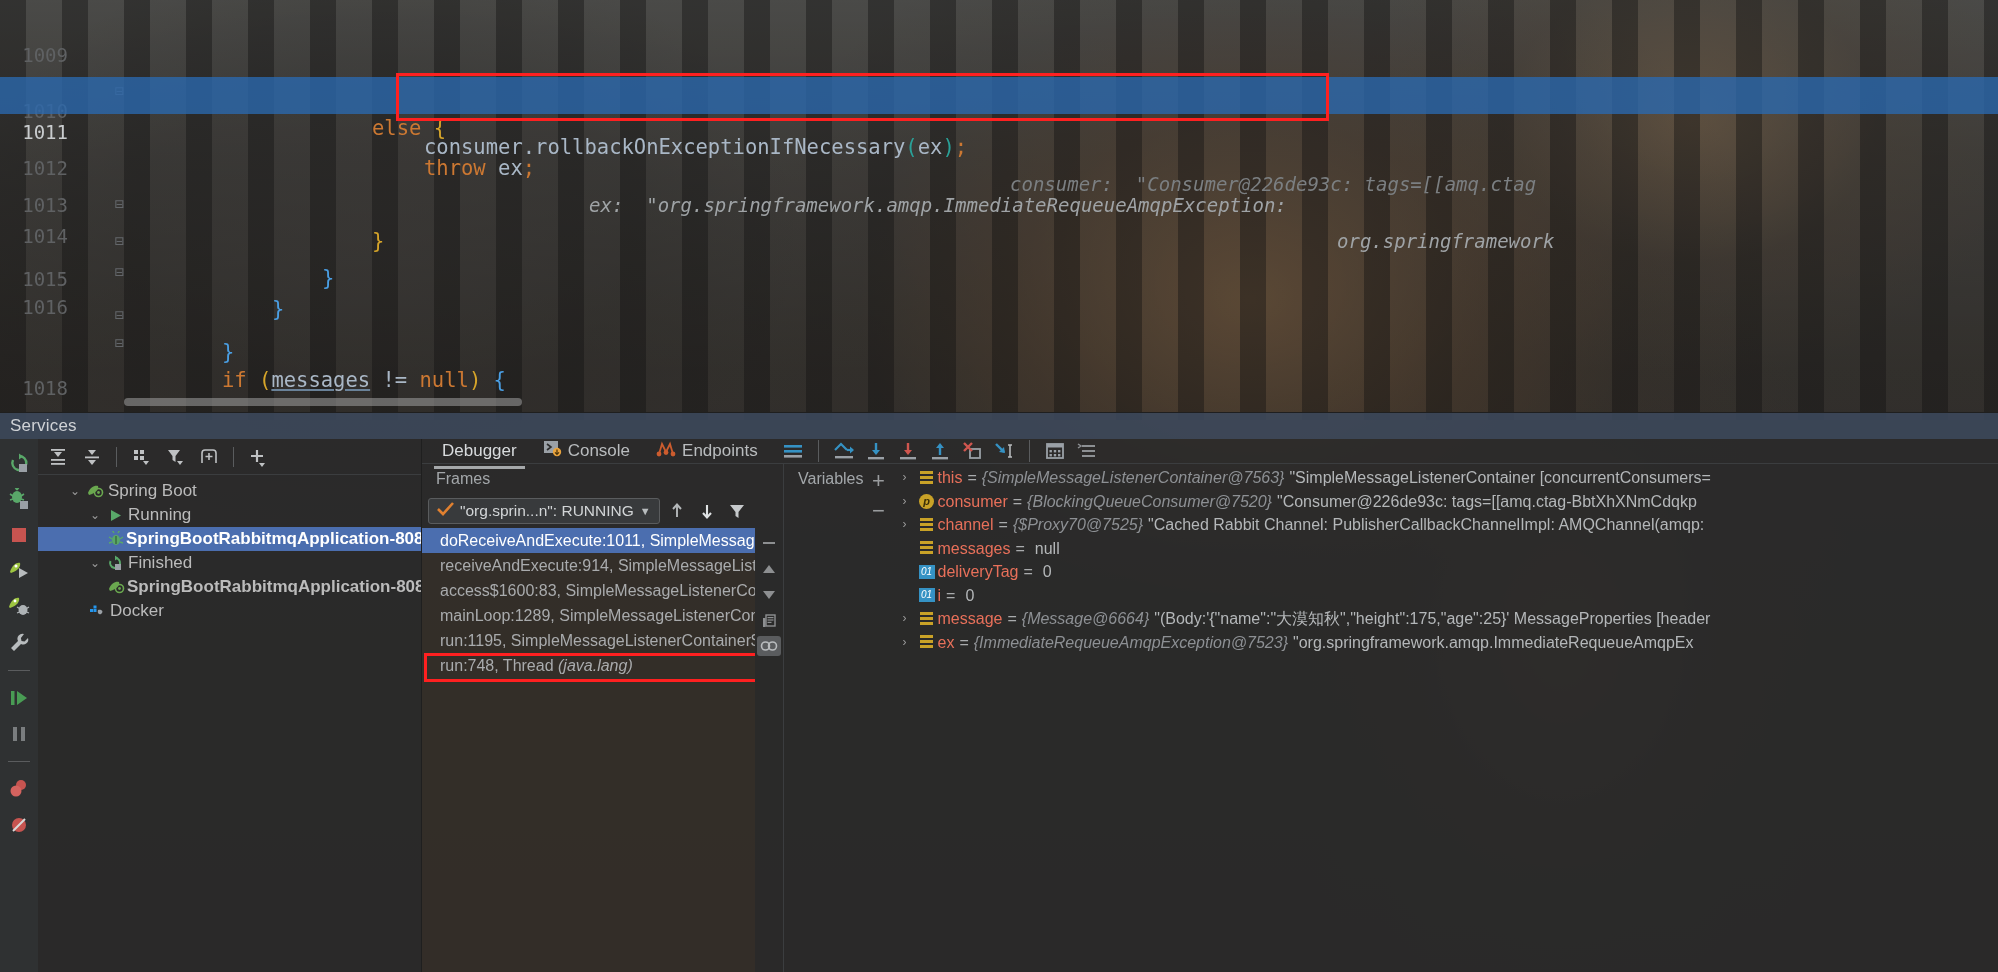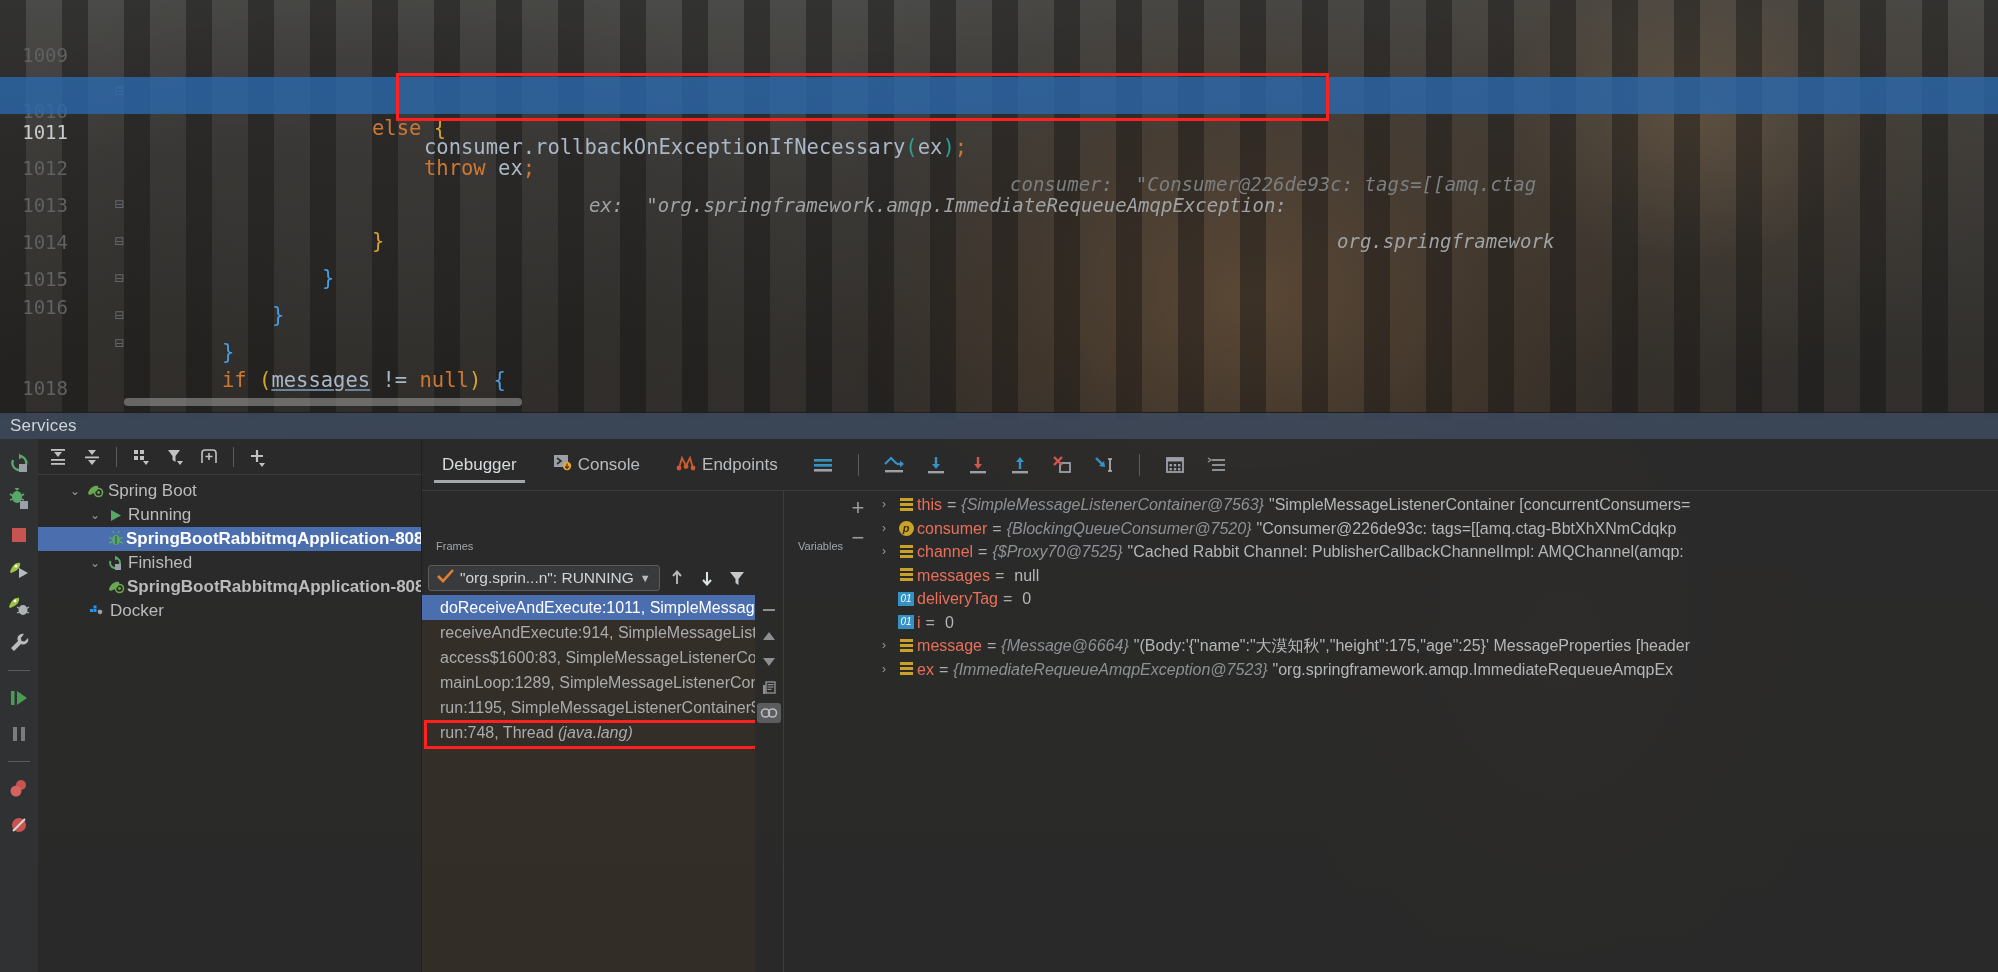--- a/index.html
+++ b/index.html
@@ -106,36 +106,36 @@
   #svc-tree { flex: 1; padding-top: 4px; font-size: 17px; overflow: hidden; }
   .tree-row { height: 24px; display: flex; align-items:center; color:#bbbbbb; white-space: nowrap; }
   .tree-row.sel { background: #4b6eaf; color:#ffffff; }
   .tw-arrow { width: 18px; text-align:center; color:#9a9a9a; font-size: 12px; }
   .tw-ico { width: 22px; display:flex; align-items:center; justify-content:center; }
   .tree-row .lbl { padding-left: 2px; }
   .tree-row.bold .lbl { font-weight: bold; }
 
   
   #dbg-col { flex: 1; display: flex; flex-direction: column; }
-  #dbg-tabs { height: 52px; display:flex; align-items:center; gap: 12px;
+  #dbg-tabs { height: 25px; display:flex; align-items:center; gap: 2px;
               border-bottom: 1px solid #3b3d3f; padding-left: 8px; }
   .dbg-tab { height: 36px; display:flex; align-items:center; gap: 6px;
              padding: 0 12px; color:#b9bcbe; font-size: 17px; cursor:pointer; position: relative; }
   .dbg-tab.active { color: #d8dbdd; }
   .dbg-tab.active::after { content:''; position:absolute; left: 4px; right: 4px; bottom: 0;
                            height: 3px; background: #a5a8aa; }
   .dtb-sep { width:1px; height: 22px; background:#5a5c5e; margin: 0 8px; }
   .dtb-ico { width: 30px; height: 28px; display:flex; align-items:center; justify-content:center; cursor:pointer; }
 
   #dbg-panes { flex: 1; display: flex; min-height: 0; }
   #frames-pane { width: 362px; flex: 0 0 362px; display:flex; flex-direction:column;
                  border-right: 1px solid #3b3d3f; }
   #vars-pane { flex: 1; display:flex; flex-direction:row; overflow: hidden; }
   .pane-title { height: 30px; display:flex; align-items:center; padding-left: 14px;
-                color:#a3a7aa; font-size: 11px; margin-top: 40px; }
+                color:#a3a7aa; font-size: 16px; }
 
   #frames-ctrl { height: 34px; display:flex; align-items:center; gap: 4px; padding-left: 6px; }
   #thread-select {
     height: 26px; min-width: 228px; display:flex; align-items:center; gap:6px;
     padding: 0 8px; border: 1px solid #5a5c5e; border-radius: 3px;
     background: rgba(60,63,65,0.8); color:#d2d5d7; font-size: 15.5px; cursor:pointer;
   }
   .fctl-ico { width: 26px; height: 26px; display:flex; align-items:center; justify-content:center; cursor:pointer; }
 
   #frames-list { flex: 1; overflow: hidden; position: relative;
@@ -213,21 +213,21 @@
     <span class="fold">⊟</span>
     <span class="code-text" style="left:372px"><span class="yb">}</span></span>
   </div>
 
   <div class="code-line" style="position:absolute;top:150px;width:100%">
     <span class="gutter-num">1013</span>
     <span class="fold">⊟</span>
     <span class="code-text" style="left:322px"><span class="br">}</span></span>
   </div>
 
-  <div class="code-line" style="position:absolute;top:187px;width:100%">
+  <div class="code-line" style="position:absolute;top:181px;width:100%">
     <span class="gutter-num">1014</span>
     <span class="fold">⊟</span>
     <span class="code-text" style="left:272px"><span class="br">}</span></span>
   </div>
 
   <div class="code-line" style="position:absolute;top:224px;width:100%">
     <span class="gutter-num">1015</span>
     <span class="fold">⊟</span>
     <span class="code-text" style="left:222px"><span class="br">}</span></span>
   </div>

